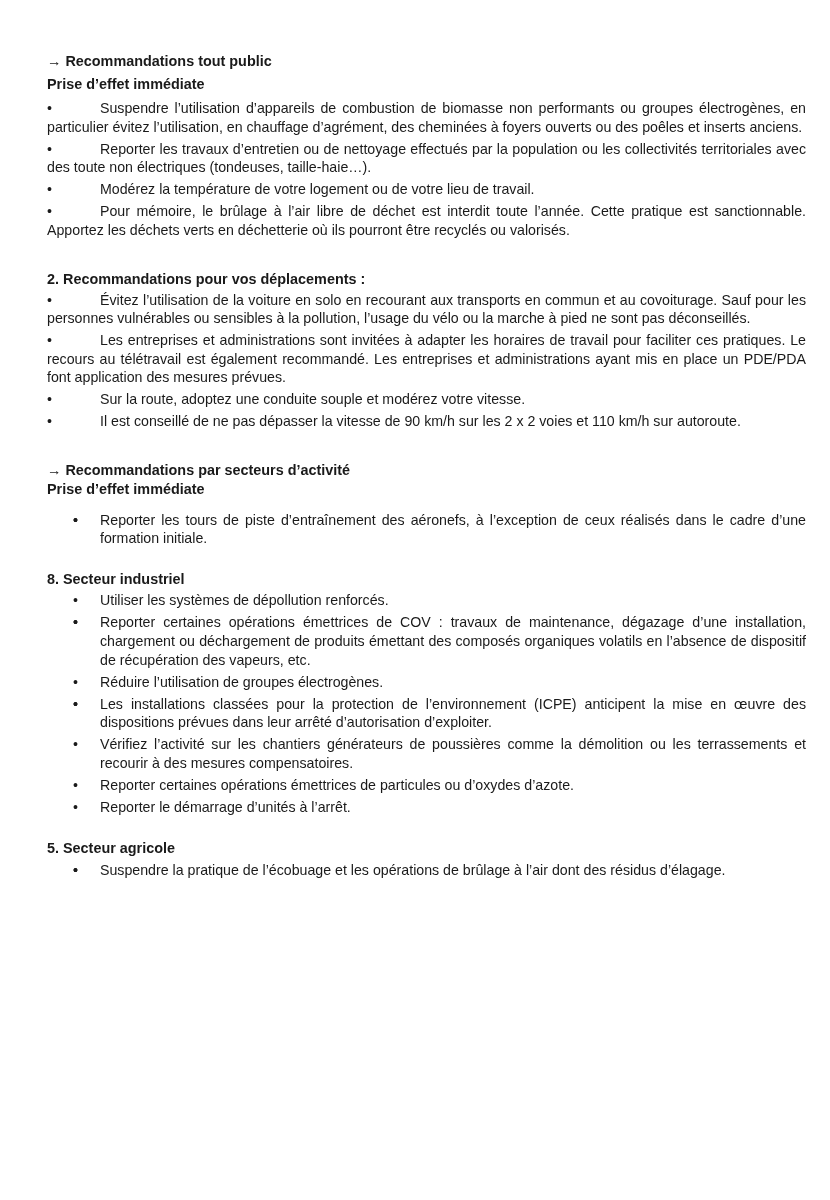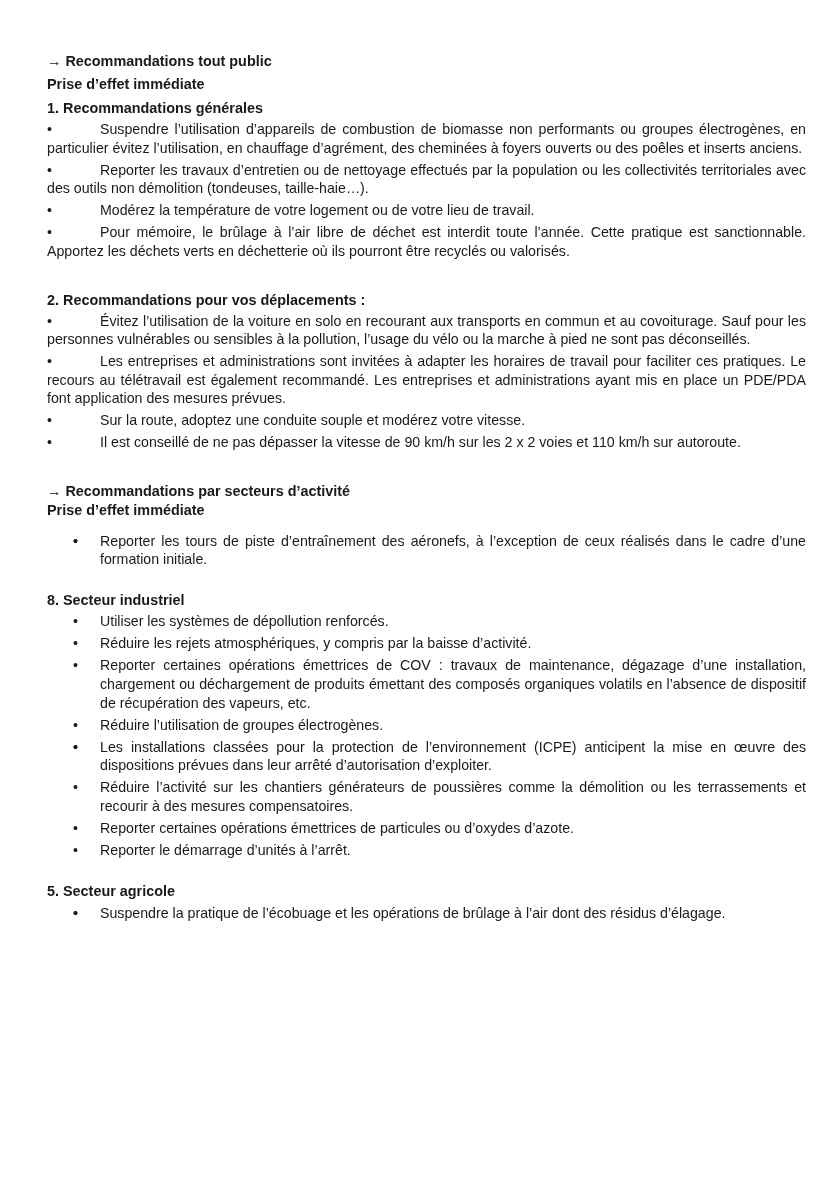--- a/index.html
+++ b/index.html
@@ -72,24 +72,23 @@
 <div class="page">
 
   <p class="block-heading">
     <span>→</span>
     <span>Recommandations tout public</span>
   </p>
   <div class="gap-xs"></div>
   <p class="block-heading spaced">Prise d’effet immédiate</p>
 
   <section>
-    <p class="section-title">1. Recommandations générales</p>
     <ul class="para-list">
       <li class="para-item"><span class="bullet">•</span><span>Suspendre l’utilisation d’appareils de combustion de biomasse non performants ou groupes électrogènes, en particulier évitez l’utilisation, en chauffage d’agrément, des cheminées à foyers ouverts ou des poêles et inserts anciens.</span></li>
-      <li class="para-item"><span class="bullet">•</span><span>Reporter les travaux d’entretien ou de nettoyage effectués par la population ou les collectivités territoriales avec des outils non démolition (tondeuses, taille-haie…).</span></li>
+      <li class="para-item"><span class="bullet">•</span><span>Reporter les travaux d’entretien ou de nettoyage effectués par la population ou les collectivités territoriales avec des toute non électriques (tondeuses, taille-haie…).</span></li>
       <li class="para-item"><span class="bullet">•</span><span>Modérez la température de votre logement ou de votre lieu de travail.</span></li>
       <li class="para-item"><span class="bullet">•</span><span>Pour mémoire, le brûlage à l’air libre de déchet est interdit toute l’année. Cette pratique est sanctionnable. Apportez les déchets verts en déchetterie où ils pourront être recyclés ou valorisés.</span></li>
     </ul>
   </section>
 
   <div class="gap-lg"></div>
 
   <section>
     <p class="section-title">2. Recommandations pour vos déplacements :</p>
     <ul class="para-list">
@@ -115,26 +114,26 @@
       <li class="hang-item"><span class="bullet">•</span><span>Reporter les tours de piste d’entraînement des aéronefs, à l’exception de ceux réalisés dans le cadre d’une formation initiale.</span></li>
     </ul>
   </section>
 
   <div class="gap-md"></div>
 
   <section>
     <p class="section-title">8. Secteur industriel</p>
     <ul class="hang-list">
       <li class="hang-item"><span class="bullet">•</span><span>Utiliser les systèmes de dépollution renforcés.</span></li>
-      <li class="hang-item"><span class="bullet">•</span><span>Réduire les rejets atmosphériques, y compris par la baisse d’activité.</span></li>
+      <li class="hang-item"><span class="bullet">•</span></li>
       <li class="hang-item"><span class="bullet">•</span><span>Reporter certaines opérations émettrices de COV : travaux de maintenance, dégazage d’une installation, chargement ou déchargement de produits émettant des composés organiques volatils en l’absence de dispositif de récupération des vapeurs, etc.</span></li>
       <li class="hang-item"><span class="bullet">•</span><span>Réduire l’utilisation de groupes électrogènes.</span></li>
       <li class="hang-item"><span class="bullet">•</span></li>
       <li class="hang-item"><span class="bullet">•</span><span>Les installations classées pour la protection de l’environnement (ICPE) anticipent la mise en œuvre des dispositions prévues dans leur arrêté d’autorisation d’exploiter.</span></li>
-      <li class="hang-item"><span class="bullet">•</span><span>Réduire l’activité sur les chantiers générateurs de poussières comme la démolition ou les terrassements et recourir à des mesures compensatoires.</span></li>
+      <li class="hang-item"><span class="bullet">•</span><span>Vérifiez l’activité sur les chantiers générateurs de poussières comme la démolition ou les terrassements et recourir à des mesures compensatoires.</span></li>
       <li class="hang-item"><span class="bullet">•</span><span>Reporter certaines opérations émettrices de particules ou d’oxydes d’azote.</span></li>
       <li class="hang-item"><span class="bullet">•</span><span>Reporter le démarrage d’unités à l’arrêt.</span></li>
     </ul>
   </section>
 
   <div class="gap-md"></div>
 
   <section>
     <p class="section-title">5. Secteur agricole</p>
     <ul class="hang-list">

